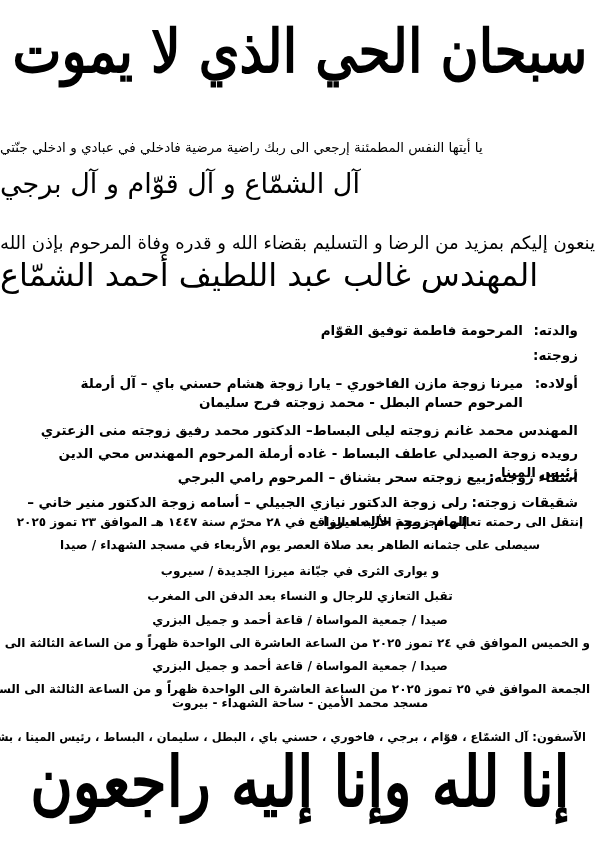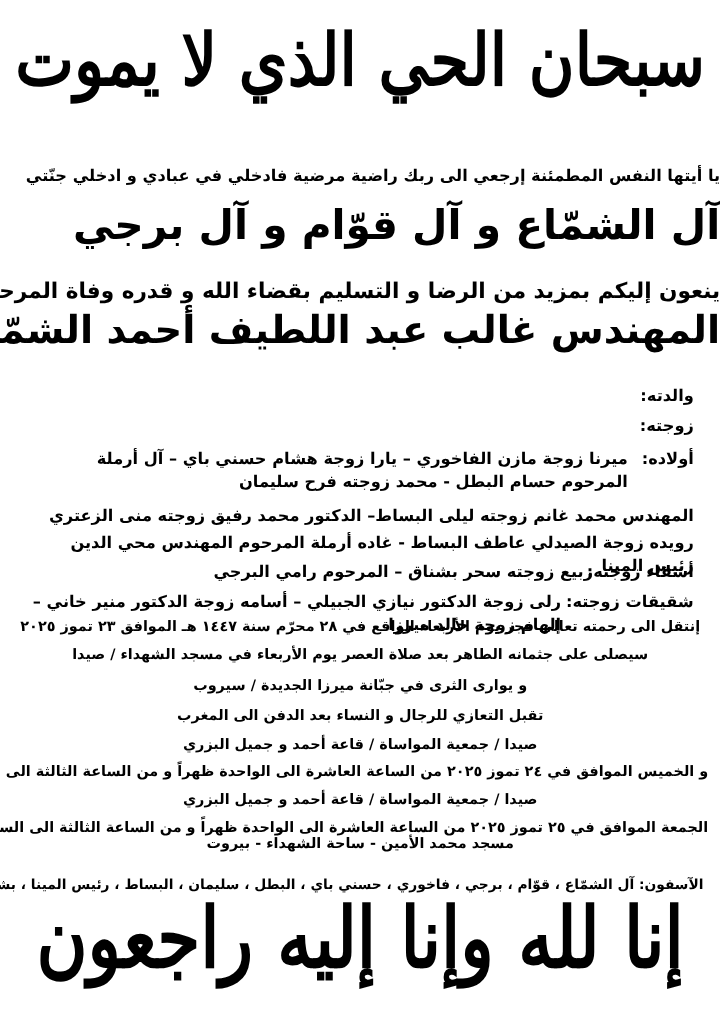--- a/index.html
+++ b/index.html
@@ -14,25 +14,25 @@
     position: absolute; left: 0; right: 0; text-align: center;
     font-family: "DejaVu Serif", "Liberation Serif", serif;
     font-weight: bold;
     color: #000;
     white-space: nowrap;
   }
   #top-cal { top: 20px; font-size: 52px; letter-spacing: -2px; transform: scaleY(1.15); }
   #bottom-cal { top: 748px; font-size: 58px; letter-spacing: -2px; transform: scaleY(1.2); }
 
   .center-line {
-    position: absolute; left: 0; right: 0; text-align: right;
-    font-weight: bold; white-space: nowrap;
+    position: absolute; left: 0; right: 0; text-align: left;
+    font-weight: normal; white-space: nowrap;
   }
   #verse { top: 139px; font-size: 13.5px; }
-  #families { top: 168px; font-size: 34px; }
+  #families { top: 168px; font-size: 27px; }
   #announce { top: 232px; font-size: 18px; }
   #deceased { top: 256px; font-size: 32px; }
 
   .rel-row {
     position: absolute; right: 22px; left: 22px;
     font-weight: bold; font-size: 13.5px; line-height: 19px;
     display: flex; flex-direction: row;
   }
   .rel-label { white-space: nowrap; }
   .rel-value { white-space: normal; }
@@ -69,20 +69,21 @@
   <div id="top-cal" class="calligraphy">سبحان الحي الذي لا يموت</div>
 
   <div id="verse" class="center-line">يا أيتها النفس المطمئنة إرجعي الى ربك راضية مرضية فادخلي في عبادي و ادخلي جنّتي</div>
   <div id="families" class="center-line">آل الشمّاع و آل قوّام و آل برجي</div>
   <div id="announce" class="center-line">ينعون إليكم بمزيد من الرضا و التسليم بقضاء الله و قدره وفاة المرحوم بإذن الله</div>
   <div id="deceased" class="center-line">المهندس غالب عبد اللطيف أحمد الشمّاع</div>
 
   <div>
     <div id="r-mother" class="rel-row">
       <span class="rel-label lbl-w">والدته:</span>
+      <span class="rel-value">المرحومة فاطمة توفيق القوّام</span>
     </div>
     <div id="r-wife" class="rel-row">
       <span class="rel-label lbl-w">زوجته:</span>
     </div>
     <div id="r-children" class="rel-row">
       <span class="rel-label lbl-w">أولاده:</span>
       <span class="rel-value">ميرنا زوجة مازن الفاخوري – يارا زوجة هشام حسني باي – آل أرملة المرحوم حسام البطل - محمد زوجته فرح سليمان</span>
     </div>
     <div id="r-brothers" class="rel-row">
       <span class="rel-value">المهندس محمد غانم زوجته ليلى البساط– الدكتور محمد رفيق زوجته منى الزعتري</span>

